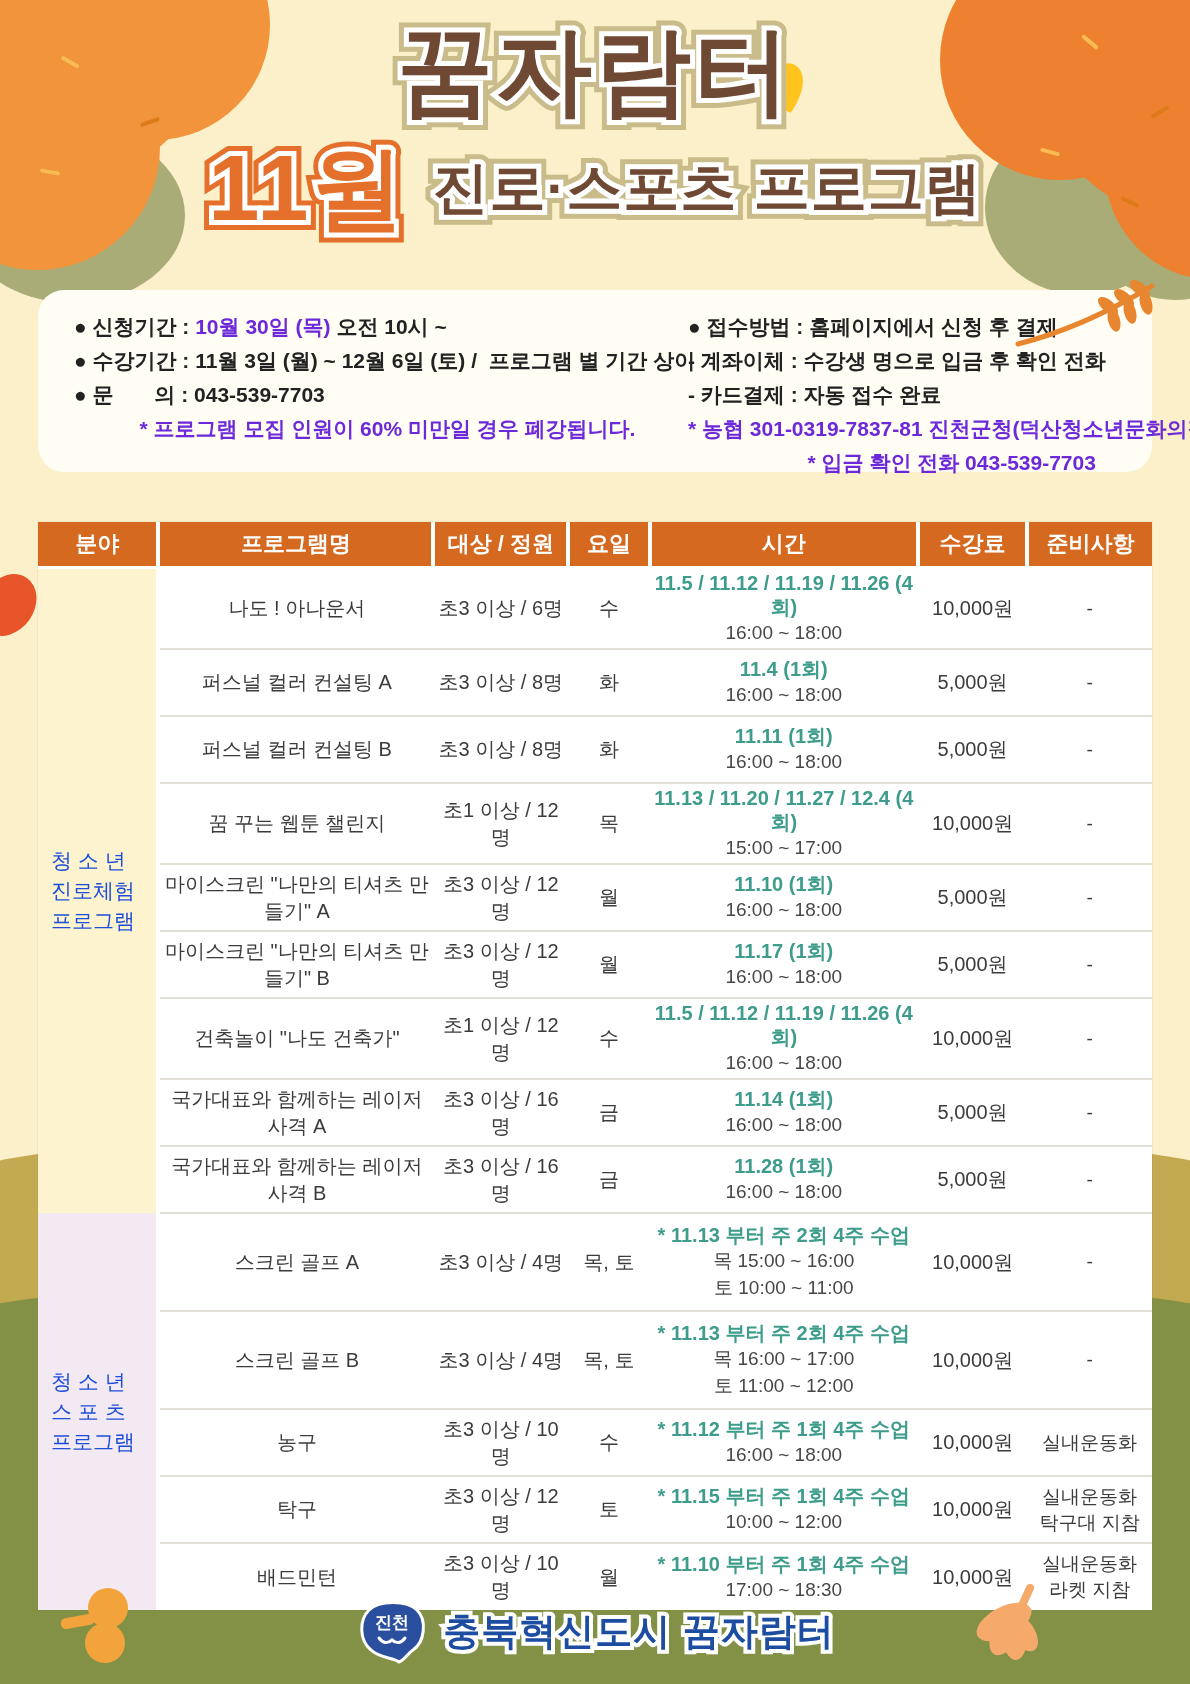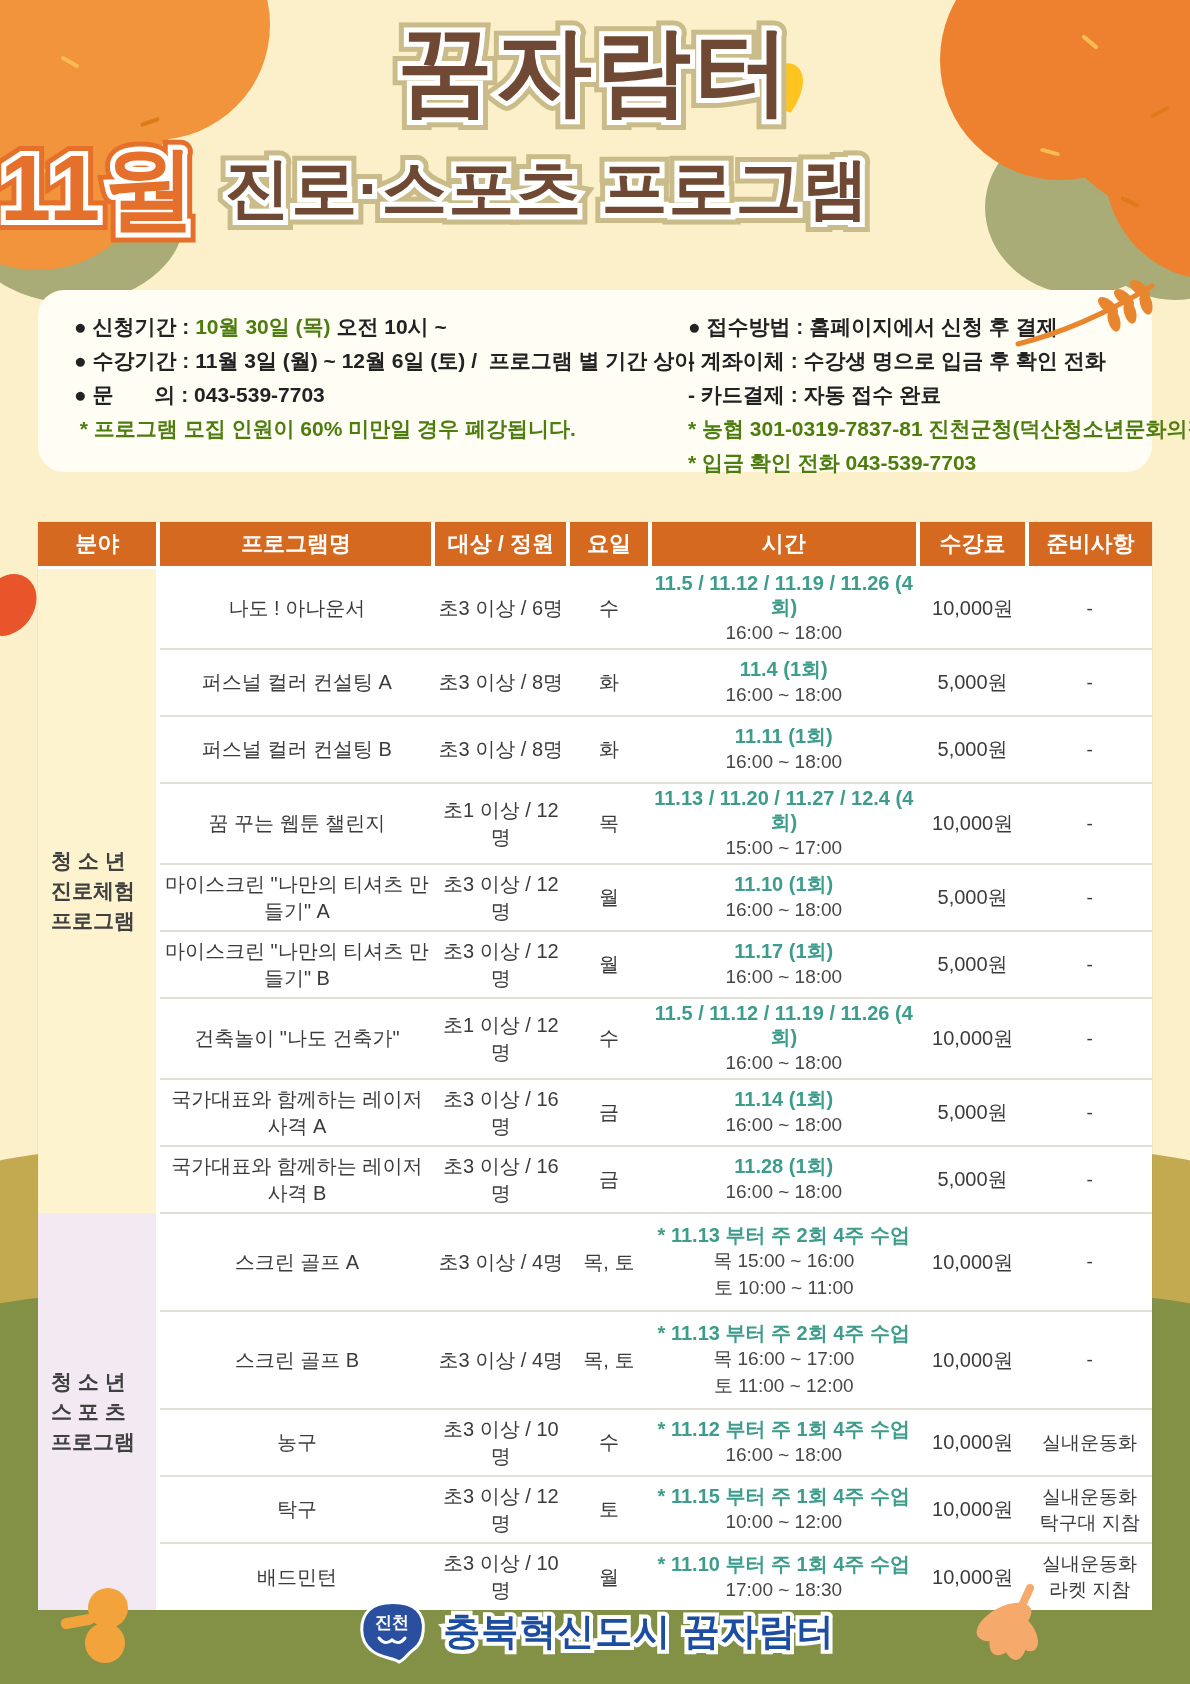--- a/index.html
+++ b/index.html
@@ -28,54 +28,54 @@
     z-index:-2;color:#C9BC8A;-webkit-text-stroke:20px #C9BC8A;
   }
   .bubble::after{
     content:attr(data-text);position:absolute;left:0;top:0;width:100%;
     z-index:-1;color:#fff;-webkit-text-stroke:10px #fff;
   }
   .brown{color:#6F4933;}
   .orange{color:#E4702C;}
   .orange::before{color:#E4702C;-webkit-text-stroke-color:#E4702C;}
   #main-title{font-size:96px;}
-  .title-row{margin-top:14px;display:flex;justify-content:flex-start;align-items:center;gap:26px;}
+  .title-row{margin-top:14px;display:flex;justify-content:center;align-items:center;gap:26px;}
   #month-badge{font-size:92px;}
-  #subtitle{font-size:66px;letter-spacing:1px;}
+  #subtitle{font-size:56px;letter-spacing:1px;}
   
   .info-box{
     position:absolute;left:38px;top:290px;width:1114px;height:182px;
     background:#FFFDF4;border-radius:26px;z-index:2;
   }
   .info-col{position:absolute;top:20px;font-size:21px;font-weight:600;color:#222;}
   .info-col.left{left:36px;}
   .info-col.right{left:614px;margin-left:36px;}
   .info-line{margin:0;line-height:34px;white-space:pre;}
-  .red{color:#4d7c0f;}
+  .red{color:#6d28d9;text-align:center;}
   .b{font-weight:800;}
   .branch{position:absolute;left:1012px;top:276px;z-index:3;}
   
   .program-table{
     position:absolute;left:38px;top:522px;width:1114px;z-index:2;
     border-collapse:collapse;table-layout:fixed;background:#fff;
     box-shadow:0 0 0 1px rgba(120,110,80,0.08);
   }
   .program-table thead th{
     background:#D4691F;color:#fff;font-size:22px;font-weight:800;
     height:42px;border-bottom:3px solid #fff;
   }
   .program-table thead th + th{border-left:4px solid #fff;}
   .program-table tbody tr{height:67px;}
   .program-table tbody tr.tall{height:98px;}
   .program-table td{
     text-align:center;vertical-align:middle;font-size:20px;color:#3b3b3b;padding:2px 4px;
   }
   .program-table tbody tr + tr td:not(.cat){border-top:2px solid #E2DFD6;}
   td.cat{border-right:4px solid #fff;vertical-align:middle;text-align:left;padding-left:13px;}
-  td.cat div{font-size:21px;font-weight:700;color:#404040;line-height:30px;}
+  td.cat div{font-size:21px;font-weight:400;color:#1d4ed8;line-height:30px;}
   td.cat0{background:#FDF3CF;}
   td.cat1{background:#F2E9F2;}
   td.time .hl{color:#3D9C8B;font-weight:800;font-size:20px;line-height:24px;}
   td.time .tl{font-size:19px;color:#474747;line-height:27px;}
   td.prep div{font-size:19px;line-height:26px;}
   
   .footer{
     position:absolute;left:0;top:1580px;width:100%;height:104px;z-index:3;
     display:flex;align-items:center;justify-content:center;gap:14px;
   }

